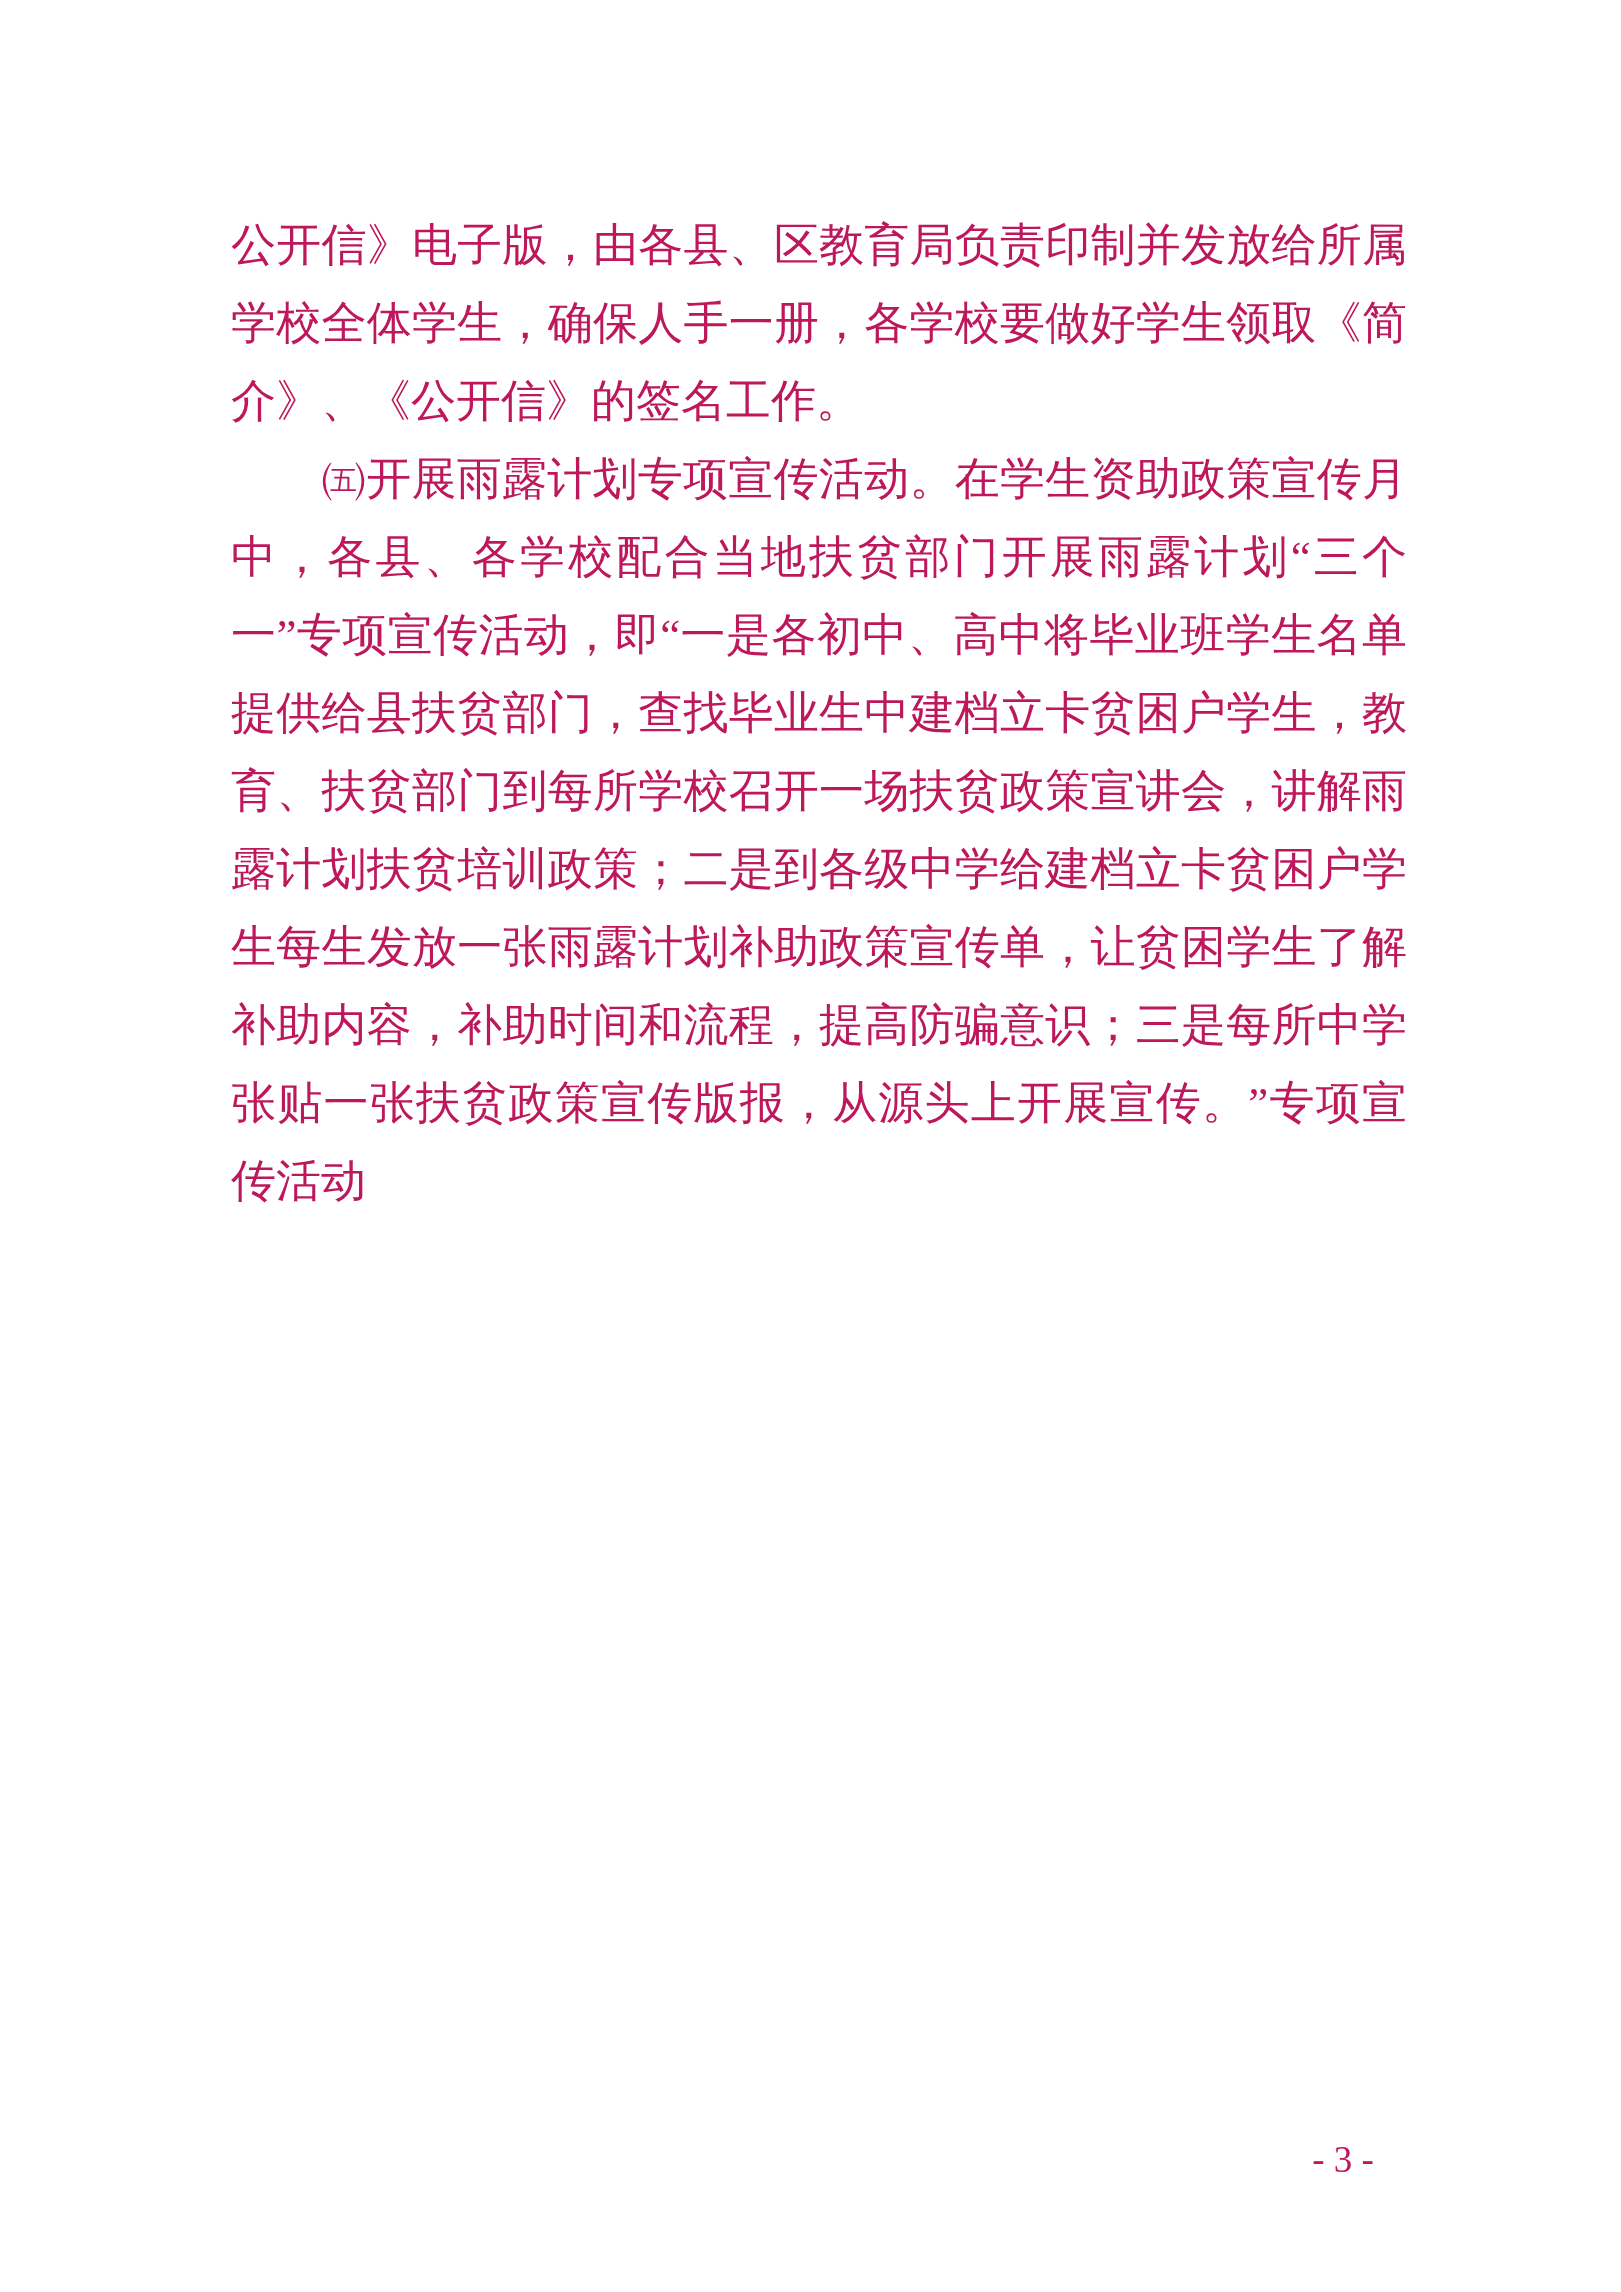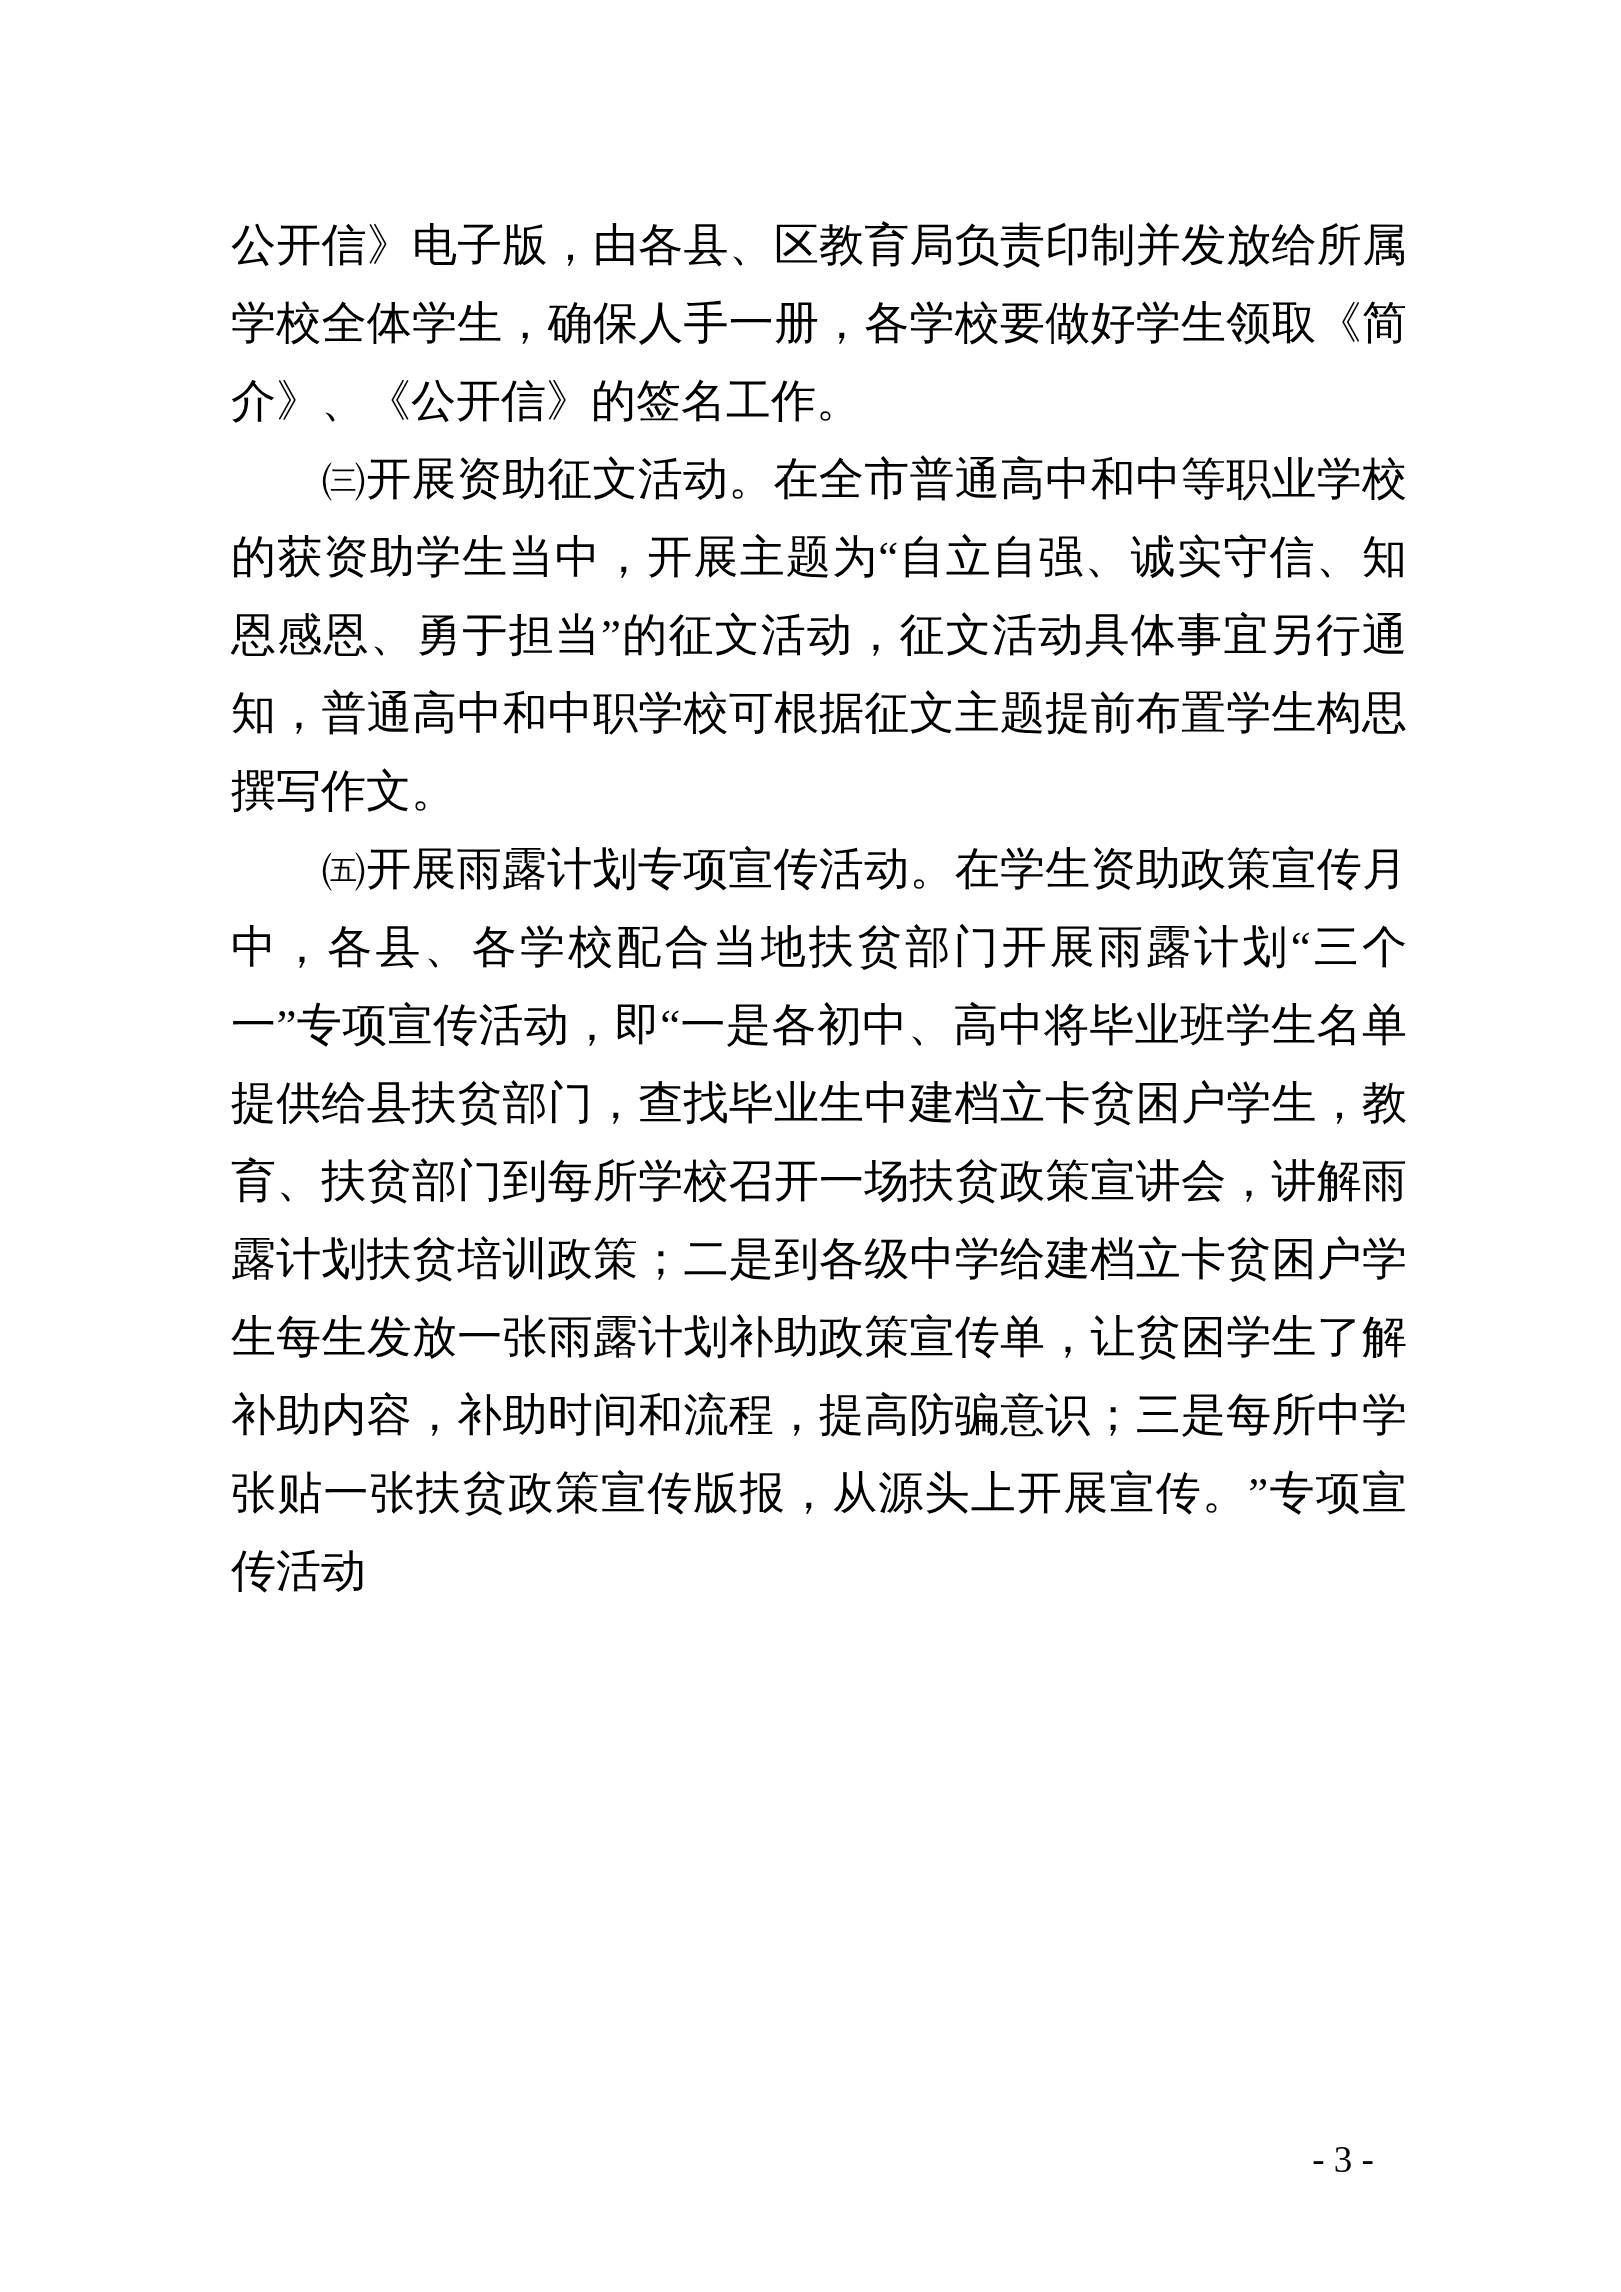--- a/index.html
+++ b/index.html
@@ -7,21 +7,21 @@
     padding: 0;
     background: #ffffff;
   }
   .page {
     position: relative;
     width: 1621px;
     height: 2293px;
     background: #ffffff;
     overflow: hidden;
     font-family: "Liberation Serif", "DejaVu Serif", serif;
-    color: #000000;
+    color: #be185d;
   }
   .text-block {
     position: absolute;
     left: 231px;
     top: 206px;
     width: 1176px;
     font-size: 45px;
     line-height: 78px;
     text-align: justify;
     text-justify: inter-character;
@@ -45,20 +45,19 @@
     white-space: nowrap;
   }
 </style>
 </head>
 <body>
 
 <div class="page">
 
   <div class="text-block">
     <p>公开信》电子版，由各县、区教育局负责印制并发放给所属学校全体学生，确保人手一册，各学校要做好学生领取《简介》、《公开信》的签名工作。</p>
-    <p class="indent">㈢开展资助征文活动。在全市普通高中和中等职业学校的获资助学生当中，开展主题为“自立自强、诚实守信、知恩感恩、勇于担当”的征文活动，征文活动具体事宜另行通知，普通高中和中职学校可根据征文主题提前布置学生构思撰写作文。</p>
     <p class="indent">㈤开展雨露计划专项宣传活动。在学生资助政策宣传月中，各县、各学校配合当地扶贫部门开展雨露计划“三个一”专项宣传活动，即“一是各初中、高中将毕业班学生名单提供给县扶贫部门，查找毕业生中建档立卡贫困户学生，教育、扶贫部门到每所学校召开一场扶贫政策宣讲会，讲解雨露计划扶贫培训政策；二是到各级中学给建档立卡贫困户学生每生发放一张雨露计划补助政策宣传单，让贫困学生了解补助内容，补助时间和流程，提高防骗意识；三是每所中学张贴一张扶贫政策宣传版报，从源头上开展宣传。”专项宣传活动</p>
   </div>
 
   <div class="page-number">- 3 -</div>
 
 </div>
 
 
 </body></html>

